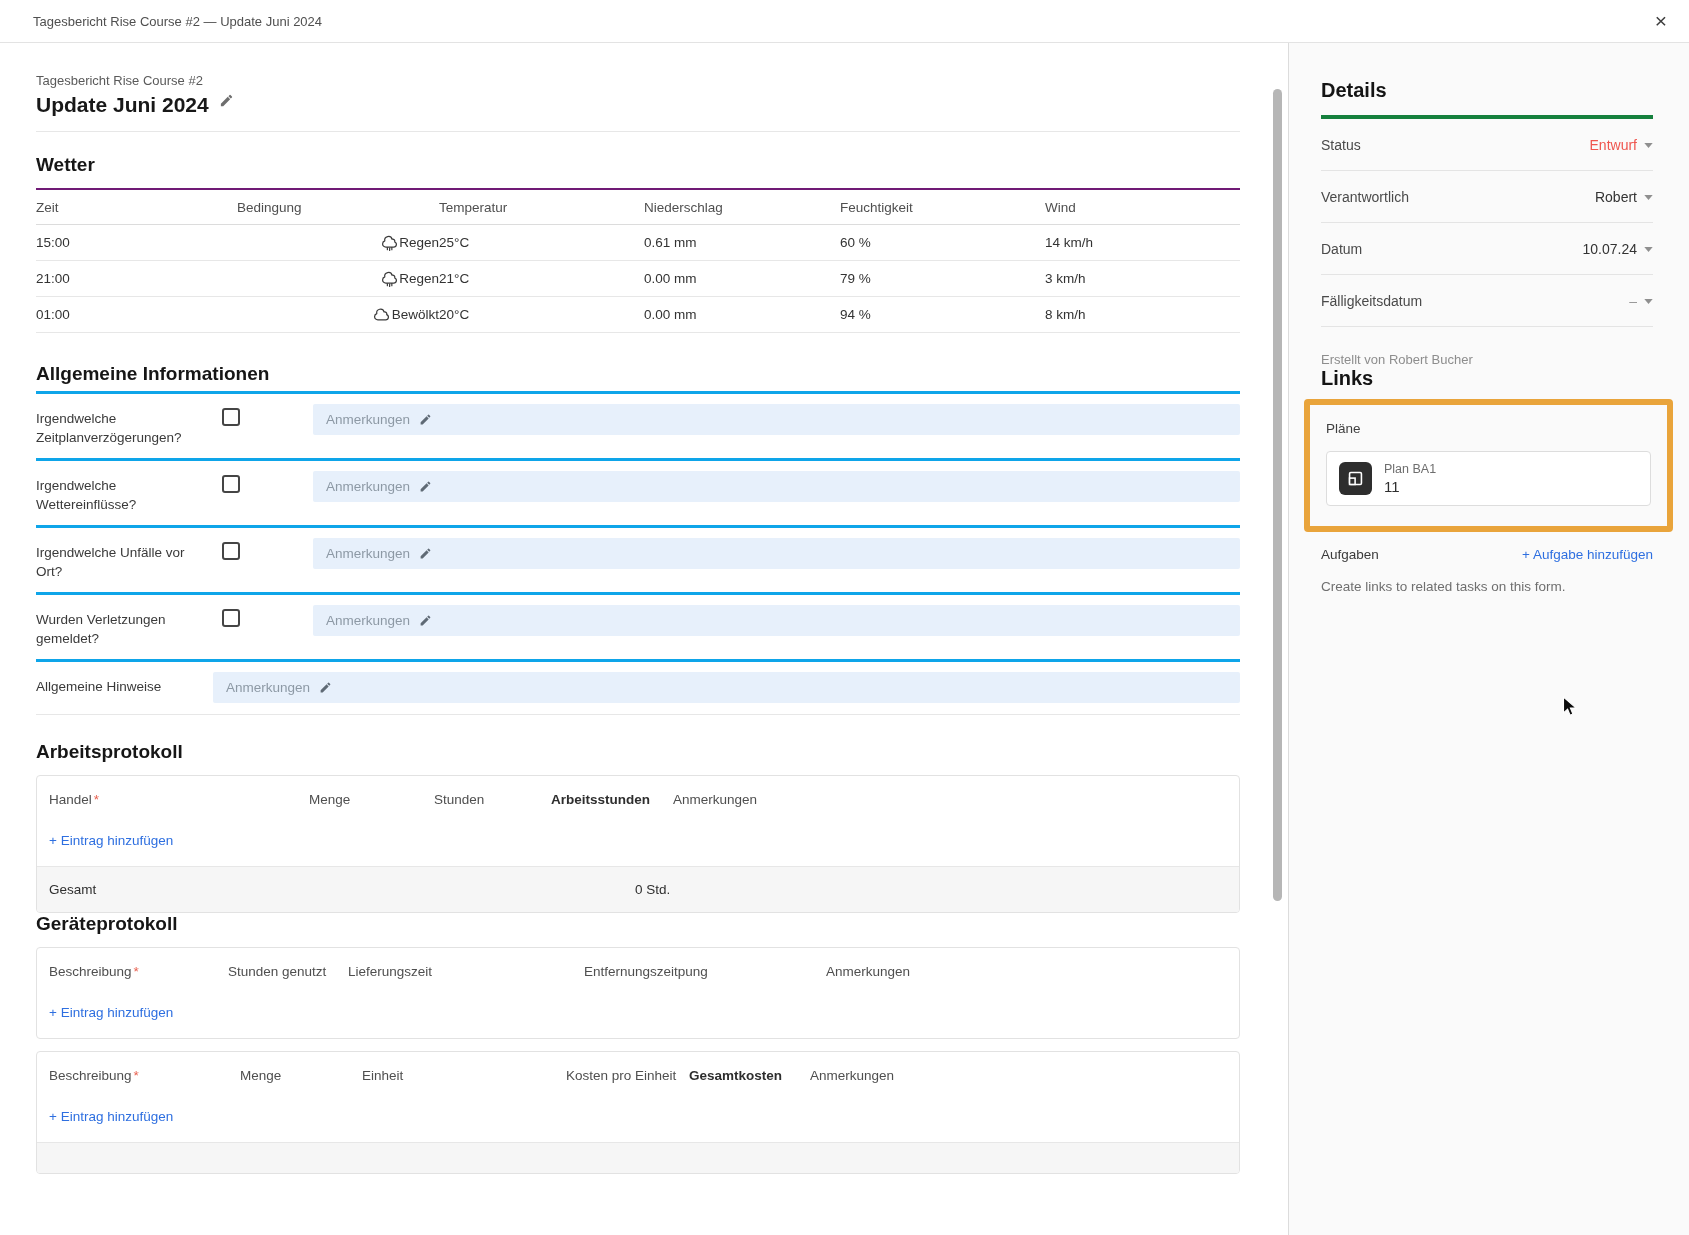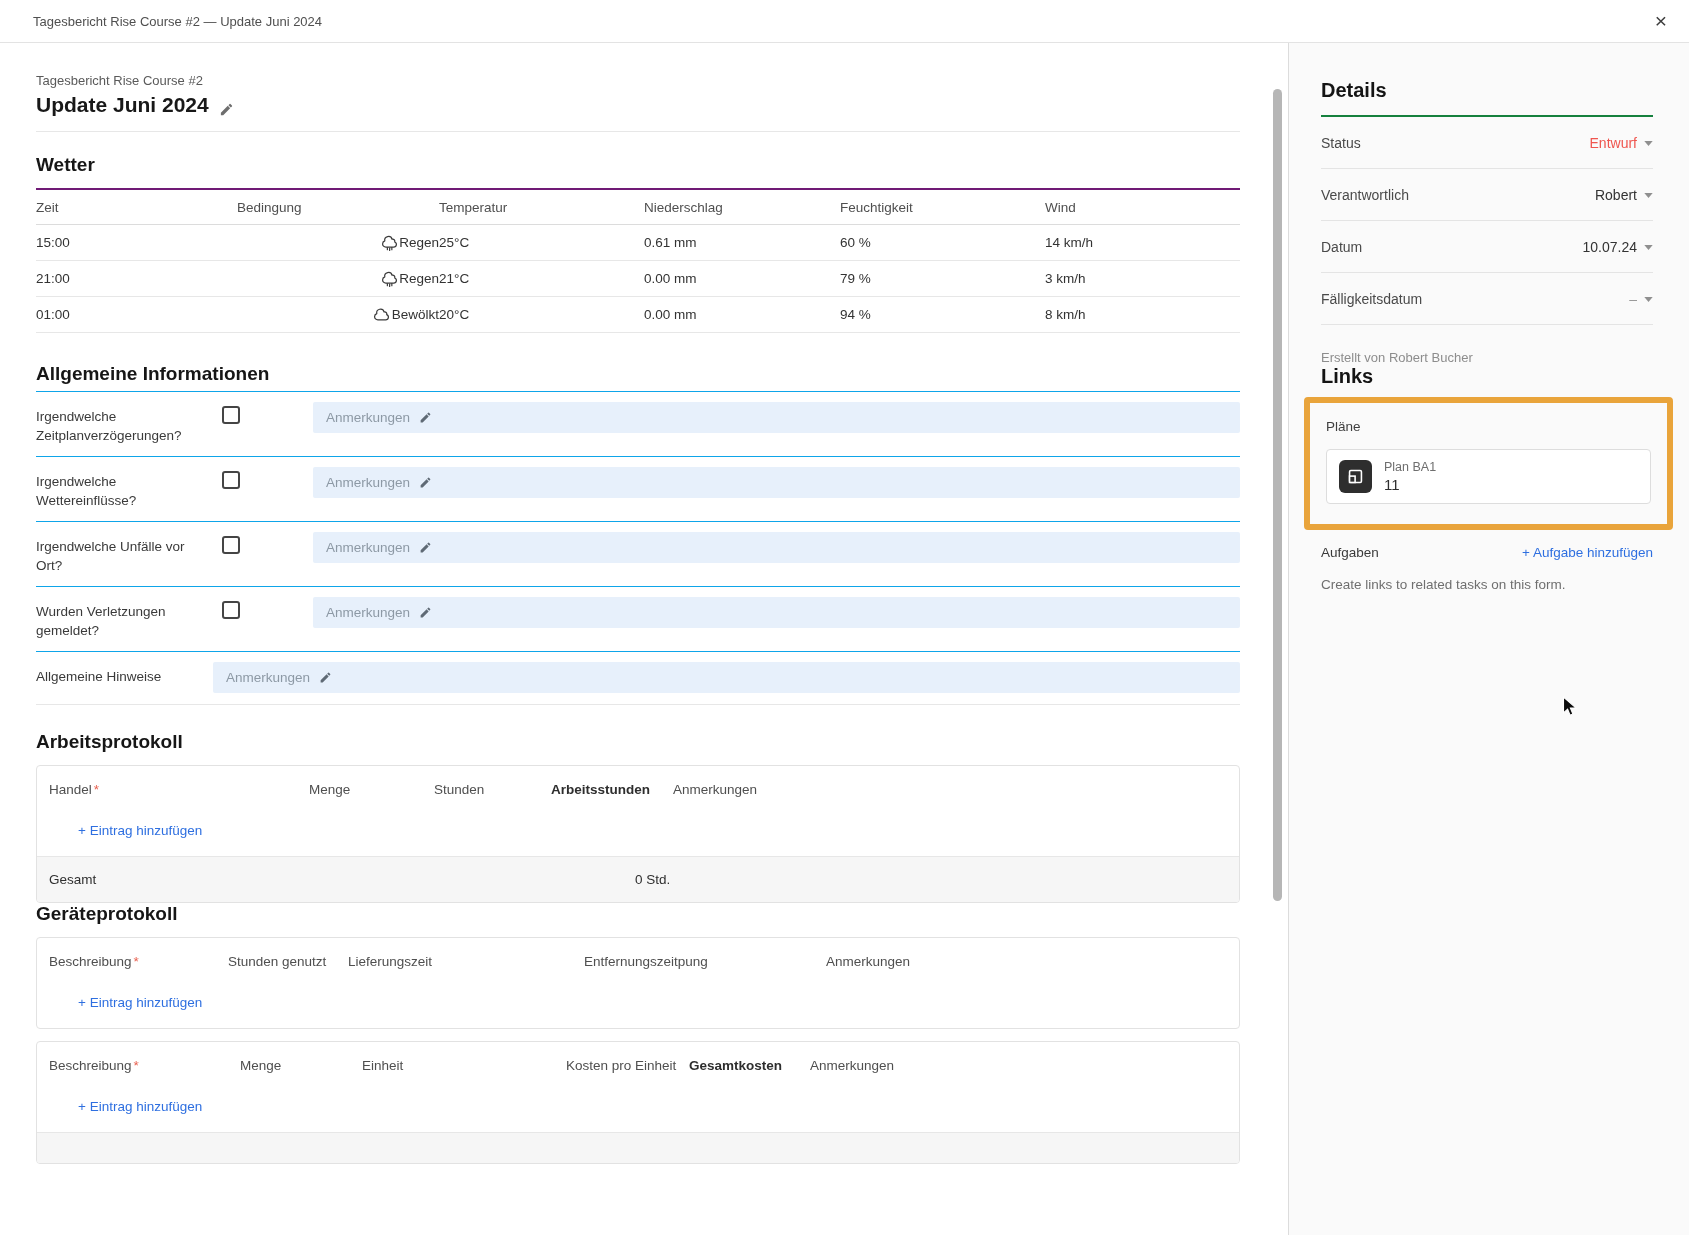--- a/index.html
+++ b/index.html
@@ -17,65 +17,65 @@
   
   .topbar{position:absolute;top:0;left:0;right:0;height:43px;background:#fff;
     border-bottom:1px solid #e3e3e3;display:flex;align-items:center;z-index:6;}
   .topbar-title{margin-left:33px;font-size:13px;color:#4f4f4f;}
   .close-btn{position:absolute;right:13px;top:6px;width:30px;height:30px;background:none;border:none;
     font-size:21px;color:#3c3c3c;cursor:pointer;line-height:30px;text-align:center;padding:0;}
   
   .main{position:absolute;top:43px;left:0;width:1288px;height:1192px;background:#fff;overflow:hidden;}
   .content-inner{width:1204px;margin-left:36px;padding-top:30px;}
   .breadcrumb{font-size:13px;color:#5a5a5a;}
-  .doc-title-row{display:flex;align-items:flex-end;gap:10px;margin-top:5px;padding-bottom:14px;border-bottom:1px solid #e7e7e7;}
+  .doc-title-row{display:flex;align-items:flex-start;gap:10px;margin-top:5px;padding-bottom:14px;border-bottom:1px solid #e7e7e7;}
   h1{font-size:21px;margin:0;color:#181818;font-weight:700;}
   .icon-btn{display:inline-flex;align-items:center;cursor:pointer;background:none;border:none;padding:0;}
   h2.section{font-size:19px;color:#161616;margin:0;font-weight:700;}
   
   .wetter h2{margin-top:22px;}
   .w-grid{display:grid;grid-template-columns:201px 202px 205px 196px 205px 1fr;align-items:center;}
   .w-head{border-top:2px solid #701a75;border-bottom:1px solid #dcdcdc;margin-top:12px;height:37px;}
   .w-hcell{font-size:13.5px;color:#4f4f4f;}
   .w-row{height:36px;border-bottom:1px solid #e7e7e7;font-size:13.5px;color:#333;}
   .cond{display:flex;align-items:center;gap:0;justify-content:flex-end;}
   .w-icon{display:inline-flex;width:20px;justify-content:center;}
   .w-icon svg{display:block;}
   
   .general h2{margin-top:30px;margin-bottom:6px;}
-  .info-row{display:grid;grid-template-columns:186px 91px 1fr;border-top:1px solid #0ea5e9;padding:10px 0 11px;align-items:start;}
+  .info-row{display:grid;grid-template-columns:186px 91px 1fr;border-top:3px solid #0ea5e9;padding:10px 0 11px;align-items:start;}
   .info-row:last-child{border-bottom:1px solid #e7e7e7;}
   .info-row.no-check{grid-template-columns:177px 1fr;}
   .info-label{font-size:13.5px;line-height:19px;color:#3a3a3a;padding-top:5px;padding-right:24px;}
   .checkbox{width:18px;height:18px;border:2px solid #454545;border-radius:3px;background:#fff;margin-top:4px;cursor:pointer;}
   .note-field{height:31px;background:var(--field-blue);border-radius:2px;display:flex;align-items:center;padding-left:13px;gap:9px;cursor:text;}
   .note-ph{font-size:13.5px;color:#8d99a5;}
   .note-pencil{display:inline-flex;}
   
   .log h2{}
   .log.first h2{margin-top:26px;}
   .log-card{border:1px solid #e2e2e2;border-radius:4px;margin-top:12px;overflow:hidden;background:#fff;}
   .log-head{padding:16px 12px 0;}
   .log-hcell{font-size:13.5px;color:#4f4f4f;}
   .log-hcell.bold{font-weight:700;color:#2e2e2e;}
   .req{color:#e8604f;margin-left:2px;}
   .work-grid{display:grid;grid-template-columns:260px 125px 117px 122px 1fr;}
   .equip-grid{display:grid;grid-template-columns:179px 120px 236px 242px 1fr;}
   .mat-grid{display:grid;grid-template-columns:191px 122px 204px 123px 121px 1fr;}
   .add-row{padding:24px 12px 17px;}
-  .add-entry{color:var(--link-blue);font-size:13.5px;cursor:pointer;text-decoration:none;display:inline-block;margin-left:29px;}
+  .add-entry{color:var(--link-blue);font-size:13.5px;cursor:pointer;text-decoration:none;display:inline-block;}
   .total-row{background:#f6f6f6;border-top:1px solid #e7e7e7;padding:15px 12px;font-size:13.5px;color:#2f2f2f;gap:28px;}
   .total-row .tv{white-space:nowrap;}
   
   .v-scroll{position:absolute;left:1273px;top:46px;width:9px;height:812px;border-radius:5px;background:#b6b6b6;cursor:pointer;}
   
   .sidebar{position:absolute;top:43px;left:1288px;width:401px;height:1192px;background:#fafafa;
     border-left:1px solid #dcdcdc;padding:36px 36px 0 32px;}
   h2.side-h{font-size:20px;color:#141414;margin:0;font-weight:700;}
-  .details-list{margin-top:13px;border-top:2px solid #15803d;}
+  .details-list{margin-top:13px;border-top:4px solid #15803d;}
   .detail-row{height:52px;border-bottom:1px solid #e4e4e4;display:flex;align-items:center;justify-content:space-between;font-size:14px;}
   .detail-label{color:#4a4a4a;}
   .detail-value{display:flex;align-items:center;gap:7px;color:#333;cursor:pointer;}
   .detail-value .caret{display:inline-flex;margin-top:2px;}
   .created-by{margin-top:25px;font-size:13px;color:#8d8d8d;}
   .links-h{margin-top:51px;}
   .plans-highlight{margin:9px -20px 0 -17px;border:6px solid var(--highlight-orange);border-radius:4px;padding:16px 16px 20px;}
   .plans-label{font-size:13.5px;color:#3f3f3f;}
   .plan-card{margin-top:15px;background:#fff;border:1px solid #ddd;border-radius:4px;padding:10px 12px;display:flex;align-items:center;gap:12px;cursor:pointer;}
   .plan-icon{width:33px;height:33px;background:#2e2e2e;border-radius:6px;display:flex;align-items:center;justify-content:center;flex:0 0 33px;}

